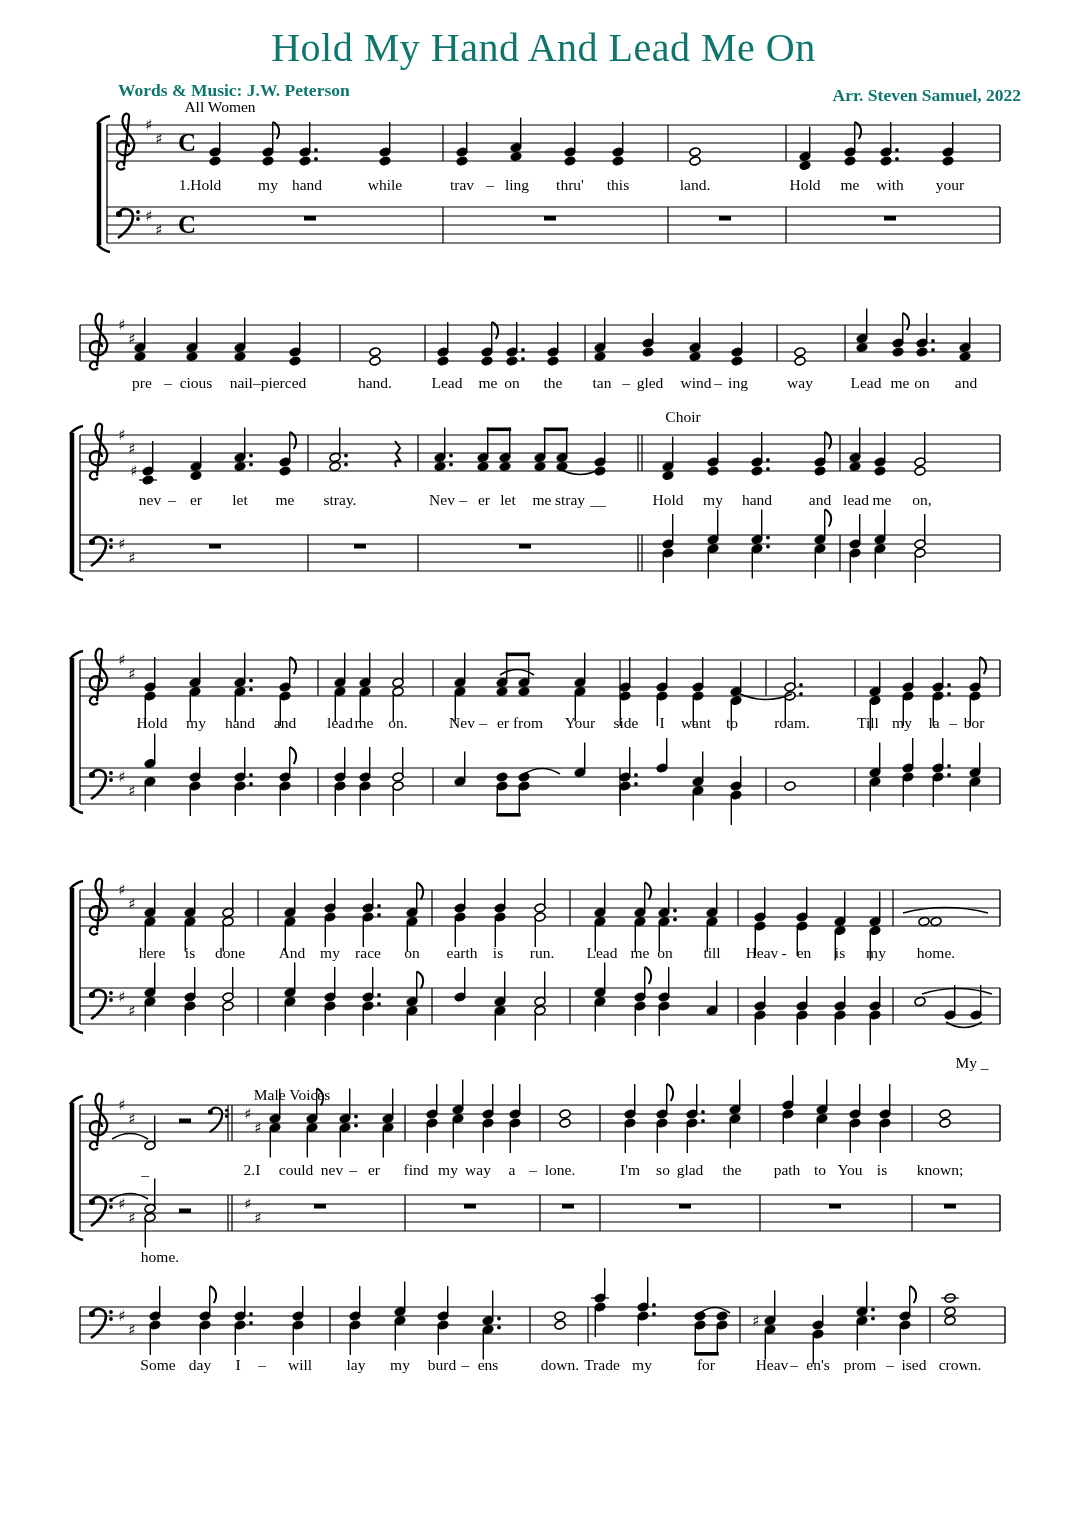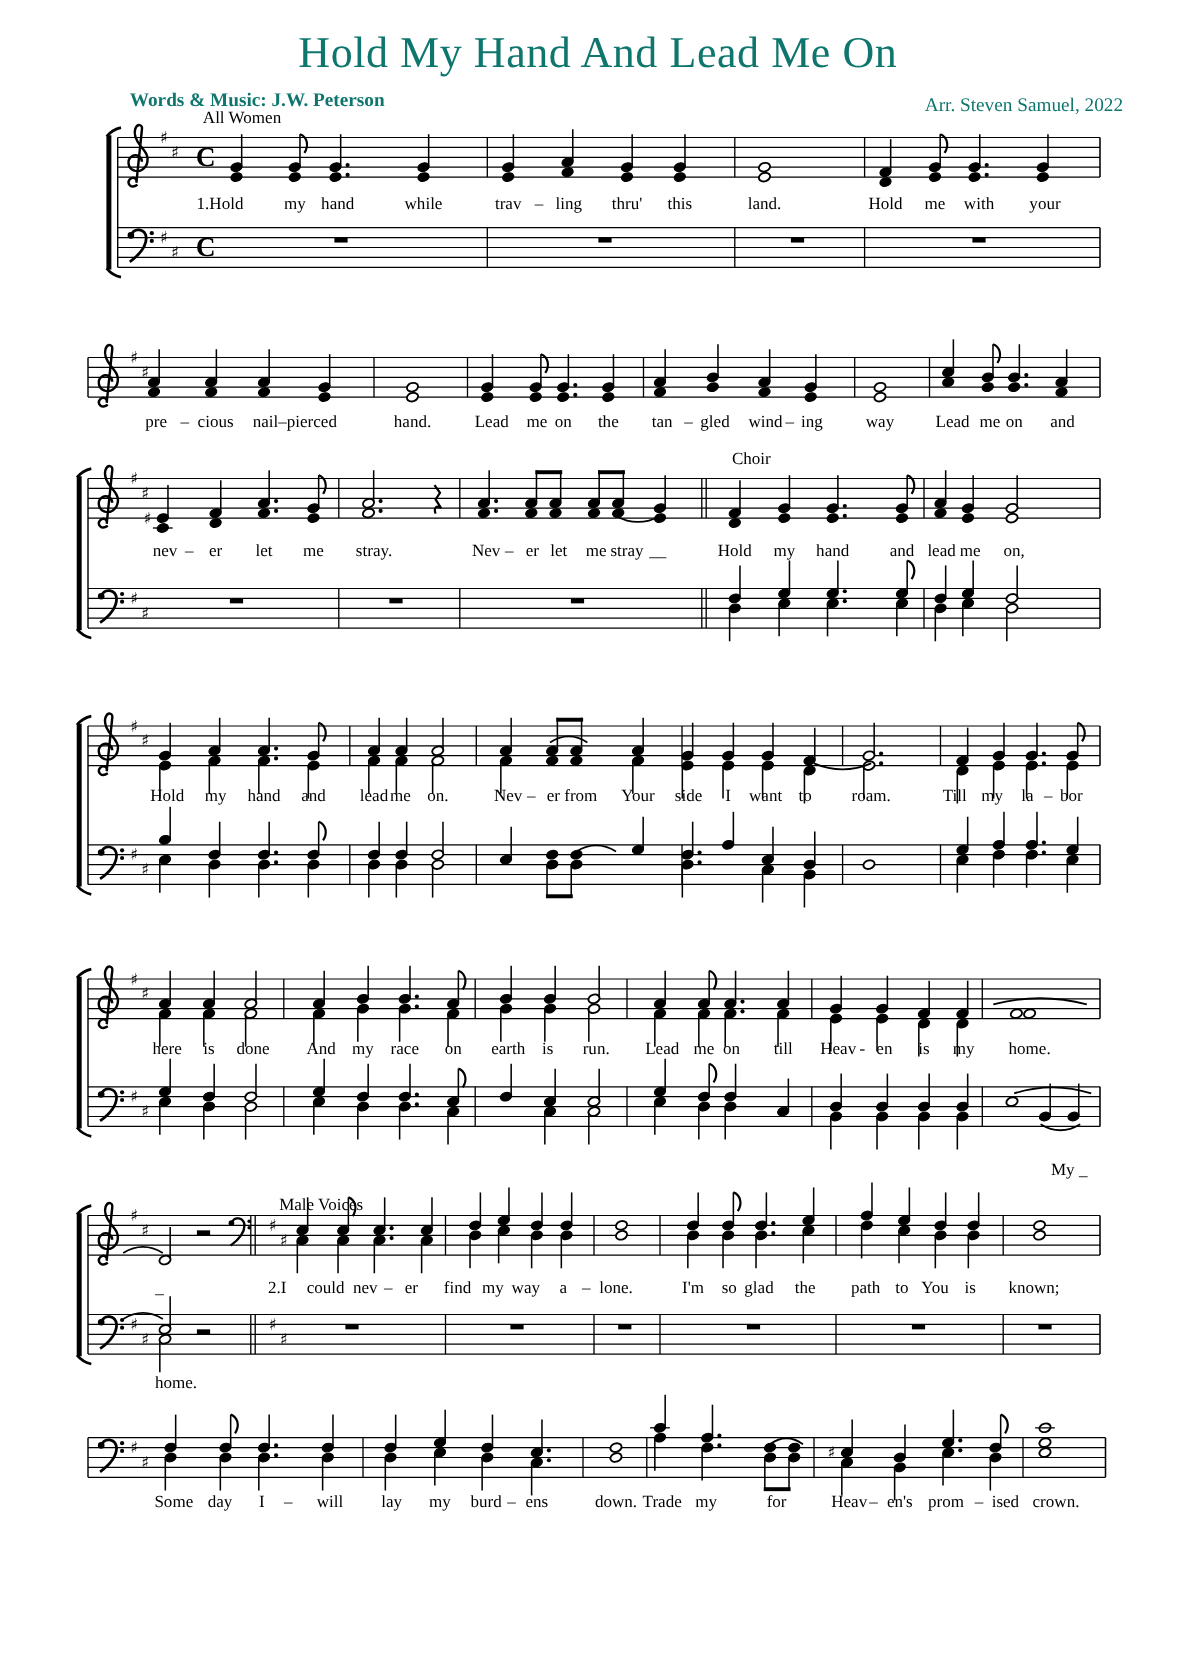--- a/index.html
+++ b/index.html
@@ -1,21 +1,21 @@
 <!DOCTYPE html>
 <html><head>
 <meta charset="utf-8">
 <style>
   html,body{margin:0;padding:0;background:#e8e8e8;}
   .page{position:relative;width:1071px;height:1515px;background:#ffffff;margin:0 auto;
         font-family:"Liberation Serif", serif;color:#0f766e;overflow:hidden;padding-left:16px;}
   .title{position:absolute;top:24px;left:0;width:100%;text-align:center;
          font-size:40px;letter-spacing:.5px;}
   .credit-left{position:absolute;top:80px;left:118px;font-size:17.5px;font-weight:bold;}
-  .credit-right{position:absolute;top:85px;right:66px;font-size:17.5px;}
+  .credit-right{position:absolute;top:85px;right:66px;font-size:17.5px;font-weight:bold;}
   svg#score{position:absolute;left:0;top:0;}
   svg text{fill:#000;}
   .lyr{font-family:"Liberation Serif",serif;font-size:15.5px;}
   .lbl{font-family:"Liberation Serif",serif;font-size:15.5px;}
 </style>
 </head>
 <body>
 
 <div class="page">
   <div class="title">Hold My Hand And Lead Me On</div>

